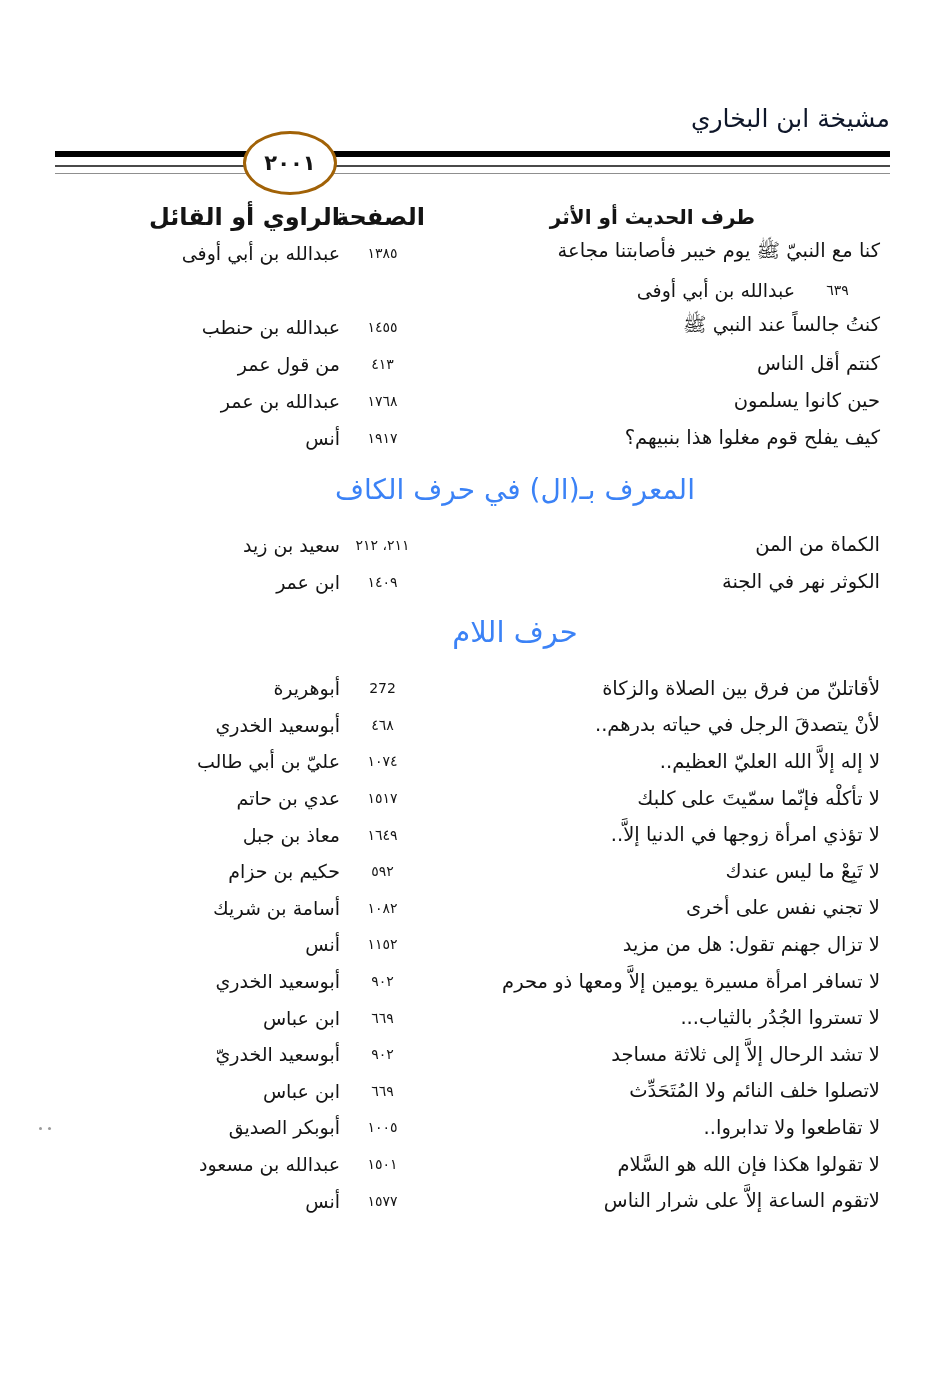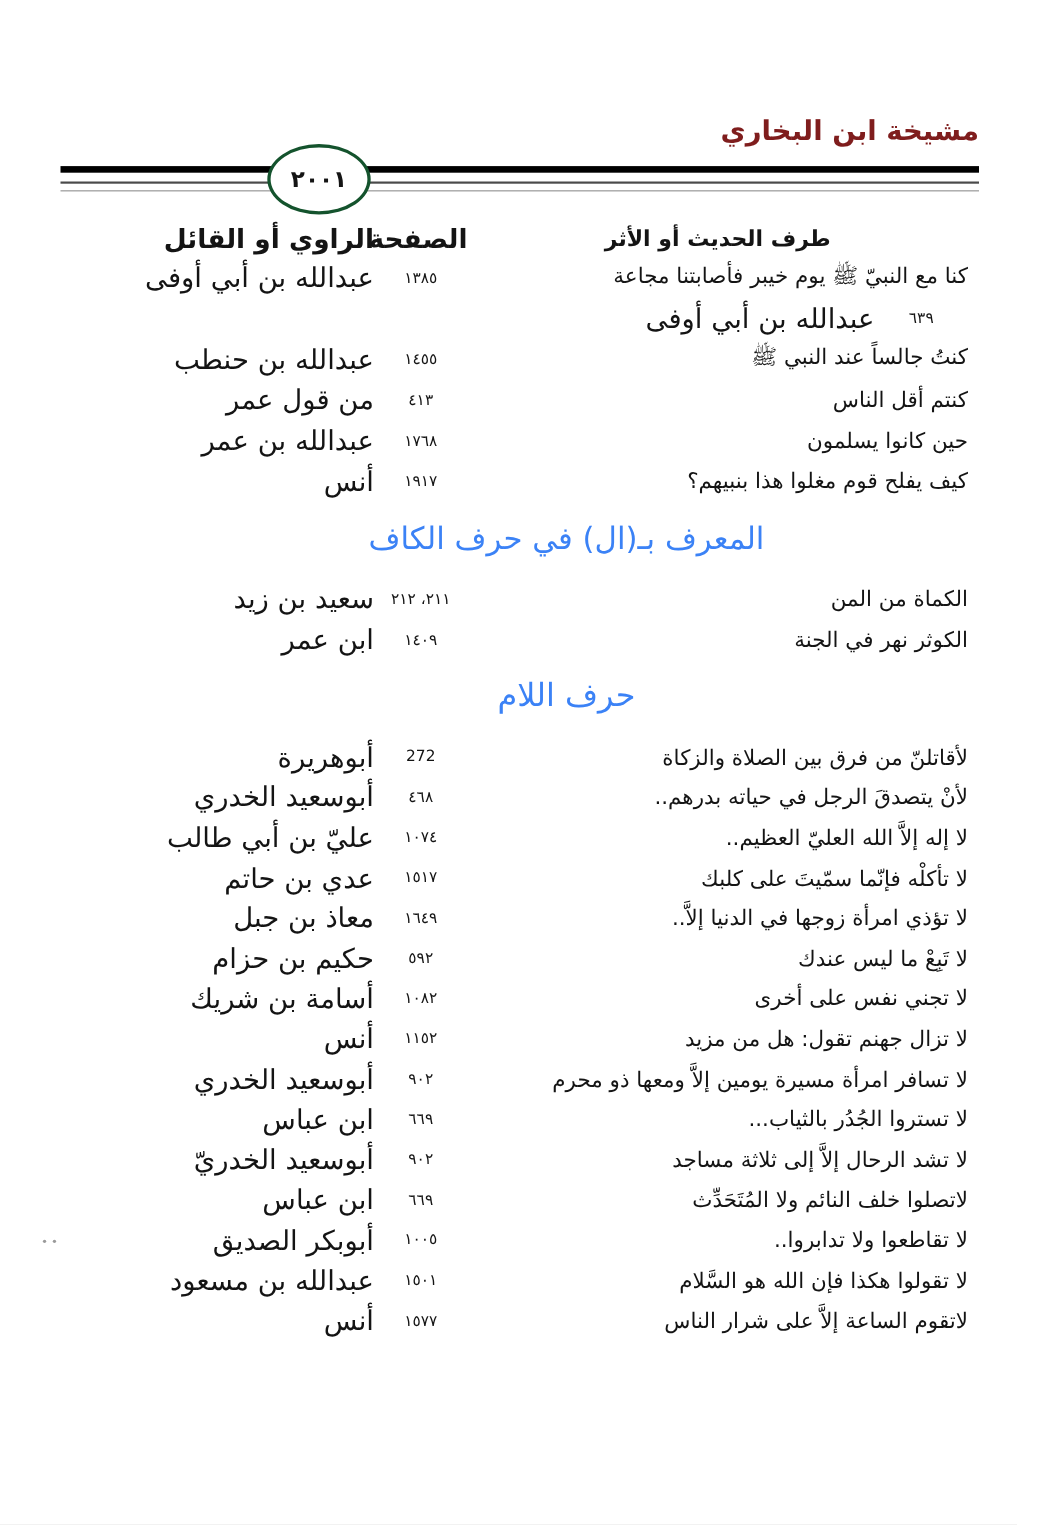--- a/index.html
+++ b/index.html
@@ -8,41 +8,41 @@
     width:947px;height:1386px;
     margin:0 auto;
     background:#ffffff;
     direction:rtl;
     font-family:"DejaVu Sans", sans-serif;
     color:#141414;
     overflow:hidden;
   }
   .book-title{
     position:absolute;top:104px;right:57px;
-    font-size:25px;font-weight:bold;color:#7f1d1d;
+    font-size:25px;font-weight:normal;color:#0f172a;
     letter-spacing:0.5px;
   }
   .rule{position:absolute;top:151px;right:57px;left:55px;}
   .rule-line{width:100%;}
   .rule-line.thick{height:6px;background:#000;}
   .rule-line.mid{height:2px;background:#4a4a4a;margin-top:8px;}
   .rule-line.thin{height:1px;background:#8f8f8f;margin-top:6px;}
   .page-badge{
     position:absolute;top:-20px;left:188px;
     width:88px;height:58px;
-    border:3px solid #14532d;border-radius:50%;
+    border:3px solid #a16207;border-radius:50%;
     background:#fff;
     display:flex;align-items:center;justify-content:center;
     font-size:21px;font-weight:bold;letter-spacing:3px;
   }
   .content{position:absolute;top:200px;right:67px;width:730px;}
   .row{display:flex;align-items:center;height:37px;}
   .matn{flex:1;min-width:0;white-space:nowrap;font-size:19.5px;text-align:right;}
   .pagecol{width:85px;text-align:center;font-size:14px;white-space:nowrap;}
-  .narr{width:190px;text-align:right;font-size:25px;white-space:nowrap;}
+  .narr{width:190px;text-align:right;font-size:19px;white-space:nowrap;}
   .colheads{height:34px;}
   .colheads .matn{font-weight:bold;font-size:20px;text-align:center;}
   .colheads .pagecol,.colheads .narr{font-weight:bold;font-size:24px;}
   .section-heading{
     margin:10px 0 0 0;
     text-align:center;
     font-size:28px;font-weight:normal;color:#3b82f6;
     line-height:48px;height:48px;
   }
   .section-heading.lam{margin-top:8px;font-size:29px;}

